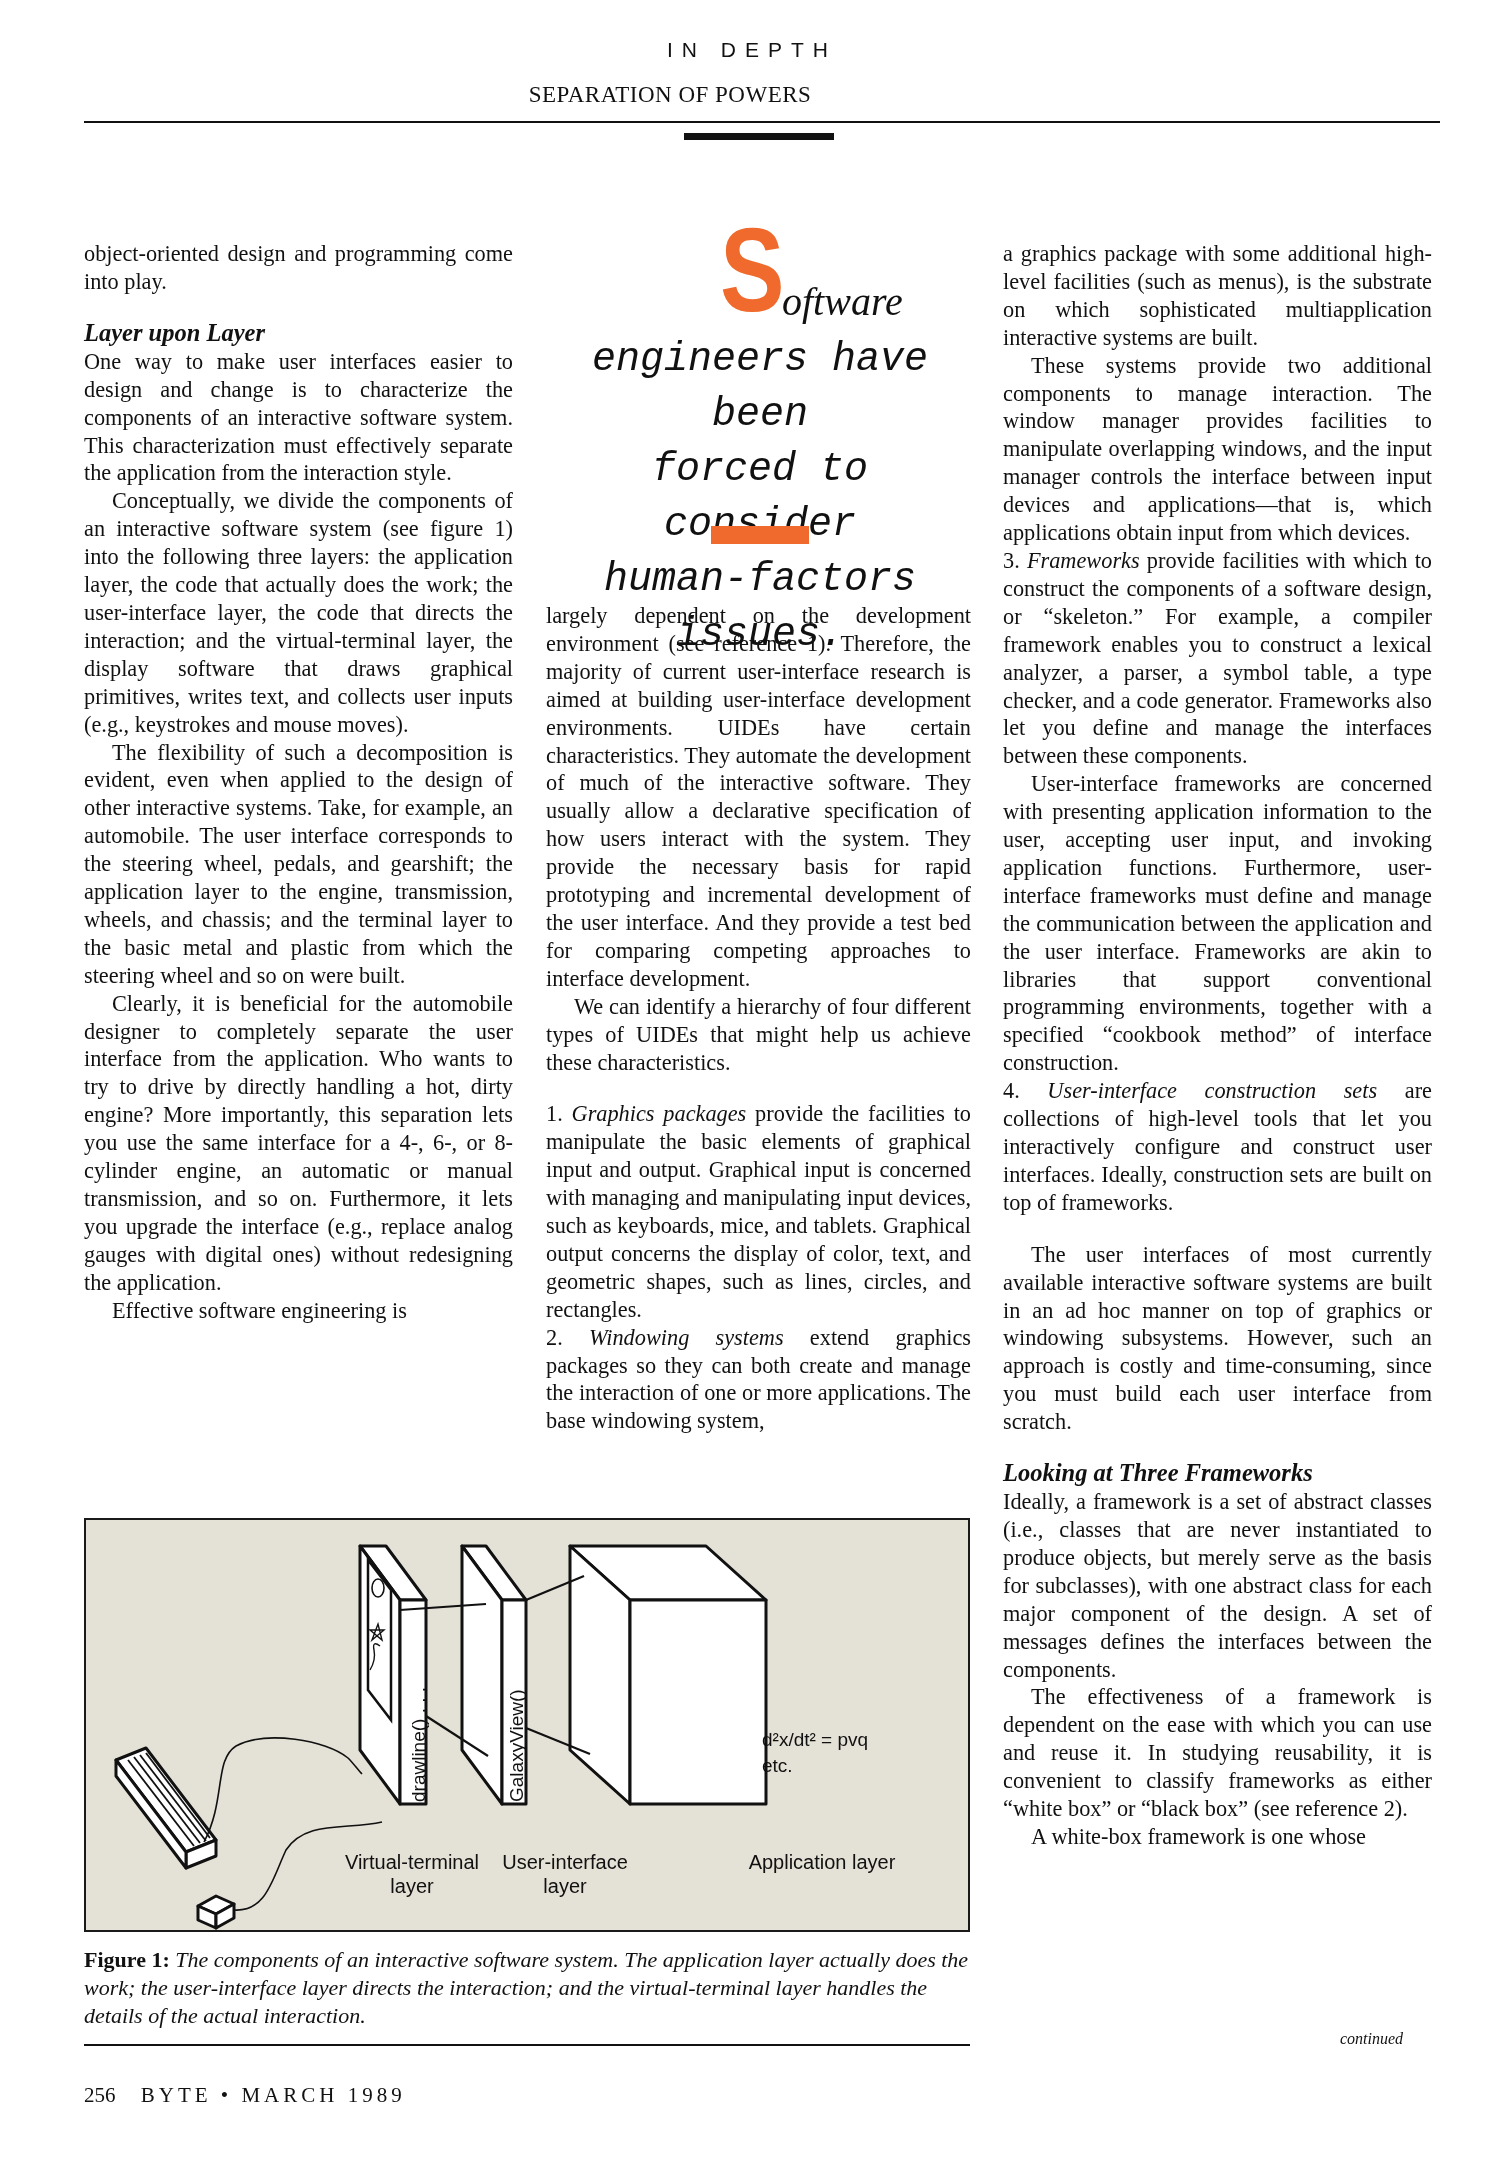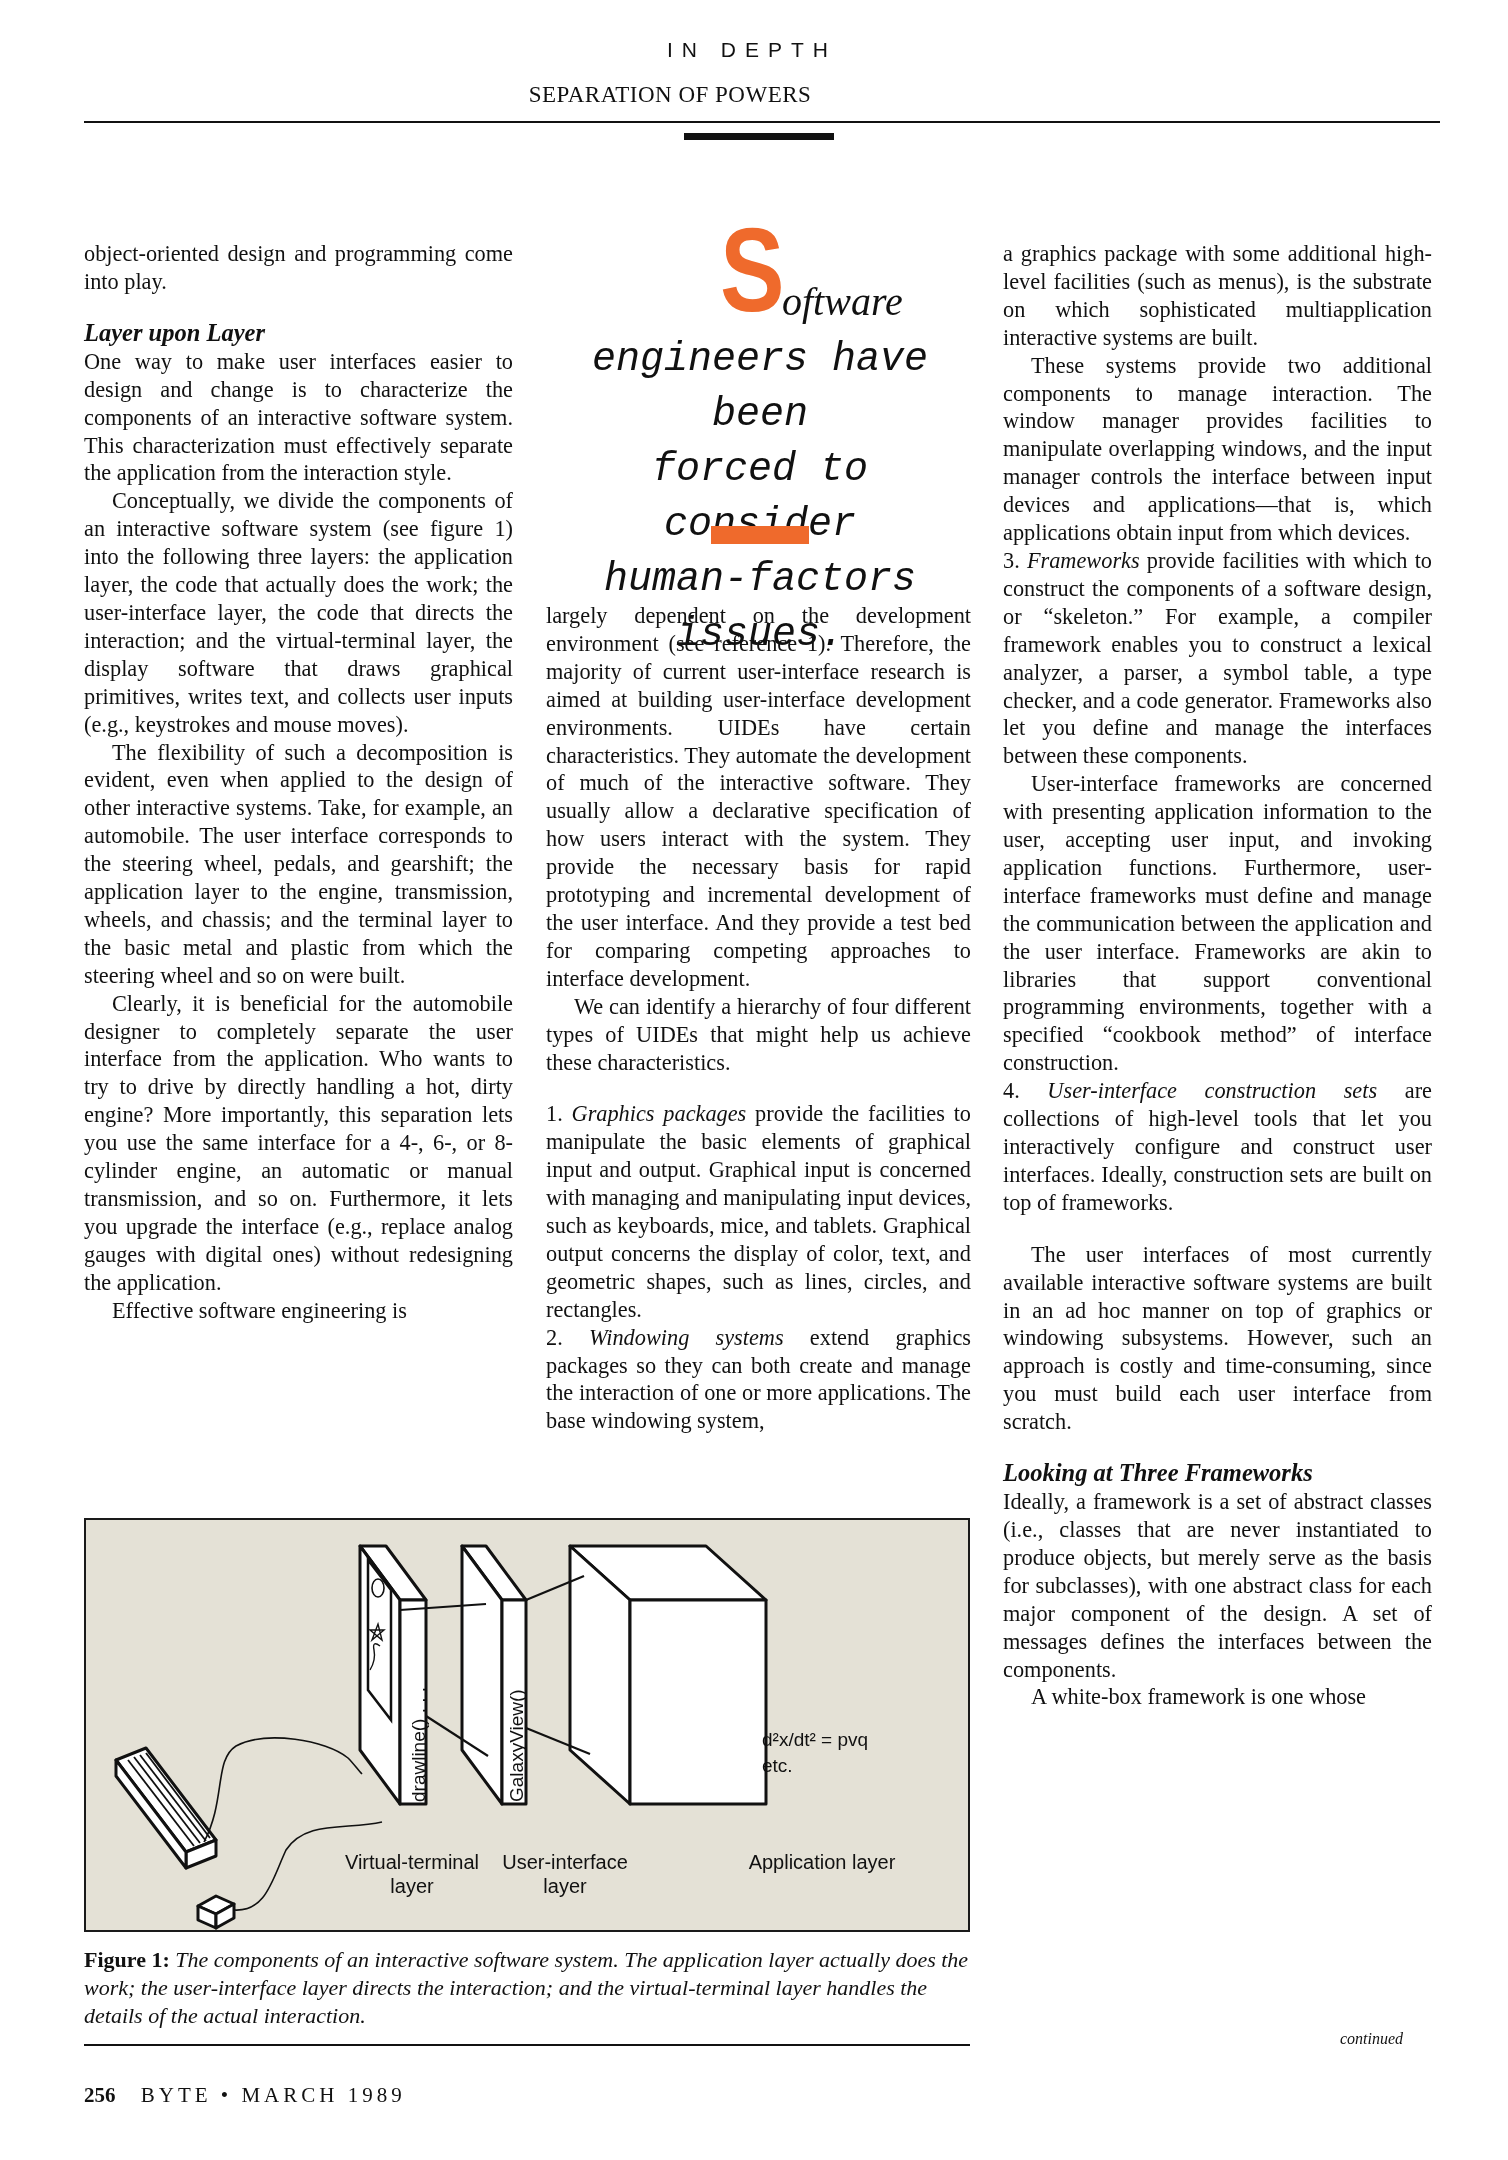--- a/index.html
+++ b/index.html
@@ -42,21 +42,21 @@
     font-size: 19px; line-height: 26px; }
   .vert-label { position: absolute; font-family: "Liberation Sans", sans-serif; font-size: 19px;
     transform: rotate(-90deg); transform-origin: left top; white-space: nowrap; }
 
   .caption { position: absolute; left: 84px; top: 1946px; width: 890px; font-size: 22px; line-height: 28px; }
   .caption b { font-weight: bold; }
   .caption i { font-style: italic; }
   .caption-rule { position: absolute; left: 84px; top: 2044px; width: 886px; height: 2px; background: #111; }
 
   .footer { position: absolute; left: 84px; top: 2083px; font-size: 21px; }
-  .footer .pg { font-weight: bold; margin-right: 20px; margin-top: 40px; }
+  .footer .pg { font-weight: normal; margin-right: 20px; margin-top: 40px; }
   .footer .mag { letter-spacing: 4px; }
   .continued { position: absolute; left: 1340px; top: 2030px; font-style: italic; font-size: 16px; }
 </style>
 </head>
 <body>
 
 <div class="kicker">IN DEPTH</div>
 <div class="section-title">SEPARATION OF POWERS</div>
 <div class="header-rule"></div>
 <div class="header-bar"></div>
@@ -93,20 +93,21 @@
 <div class="col col-right">
   <p>a graphics package with some additional high-level facilities (such as menus), is the substrate on which sophisticated multiapplication interactive systems are built.</p>
   <p class="indent">These systems provide two additional components to manage interaction. The window manager provides facilities to manipulate overlapping windows, and the input manager controls the interface between input devices and applications—that is, which applications obtain input from which devices.</p>
   <p><span>3. </span><em>Frameworks</em><span> provide facilities with which to construct the components of a software design, or “skeleton.” For example, a compiler framework enables you to construct a lexical analyzer, a parser, a symbol table, a type checker, and a code generator. Frameworks also let you define and manage the interfaces between these components.</span></p>
   <p class="indent">User-interface frameworks are concerned with presenting application information to the user, accepting user input, and invoking application functions. Furthermore, user-interface frameworks must define and manage the communication between the application and the user interface. Frameworks are akin to libraries that support conventional programming environments, together with a specified “cookbook method” of interface construction.</p>
   <p><span>4. </span><em>User-interface construction sets</em><span> are collections of high-level tools that let you interactively configure and construct user interfaces. Ideally, construction sets are built on top of frameworks.</span></p>
   <div class="gap"></div>
   <p class="indent">The user interfaces of most currently available interactive software systems are built in an ad hoc manner on top of graphics or windowing subsystems. However, such an approach is costly and time-consuming, since you must build each user interface from scratch.</p>
   <h3>Looking at Three Frameworks</h3>
   <p>Ideally, a framework is a set of abstract classes (i.e., classes that are never instantiated to produce objects, but merely serve as the basis for subclasses), with one abstract class for each major component of the design. A set of messages defines the interfaces between the components.</p>
+  <p class="indent">The effectiveness of a framework is dependent on the ease with which you can use and reuse it. In studying reusability, it is convenient to classify frameworks as either “white box” or “black box” (see reference 2).</p>
   <p class="indent">A white-box framework is one whose</p>
 </div>
 <div class="continued">continued</div>
 
 <div class="figure">
   <svg width="886" height="414" viewBox="0 0 886 414">
     <g fill="#ffffff" stroke="#111" stroke-width="3" stroke-linejoin="round">
 
       <polygon points="274,26 300,26 340,80 314,80"></polygon>
       <polygon points="274,26 314,80 314,284 274,230"></polygon>

